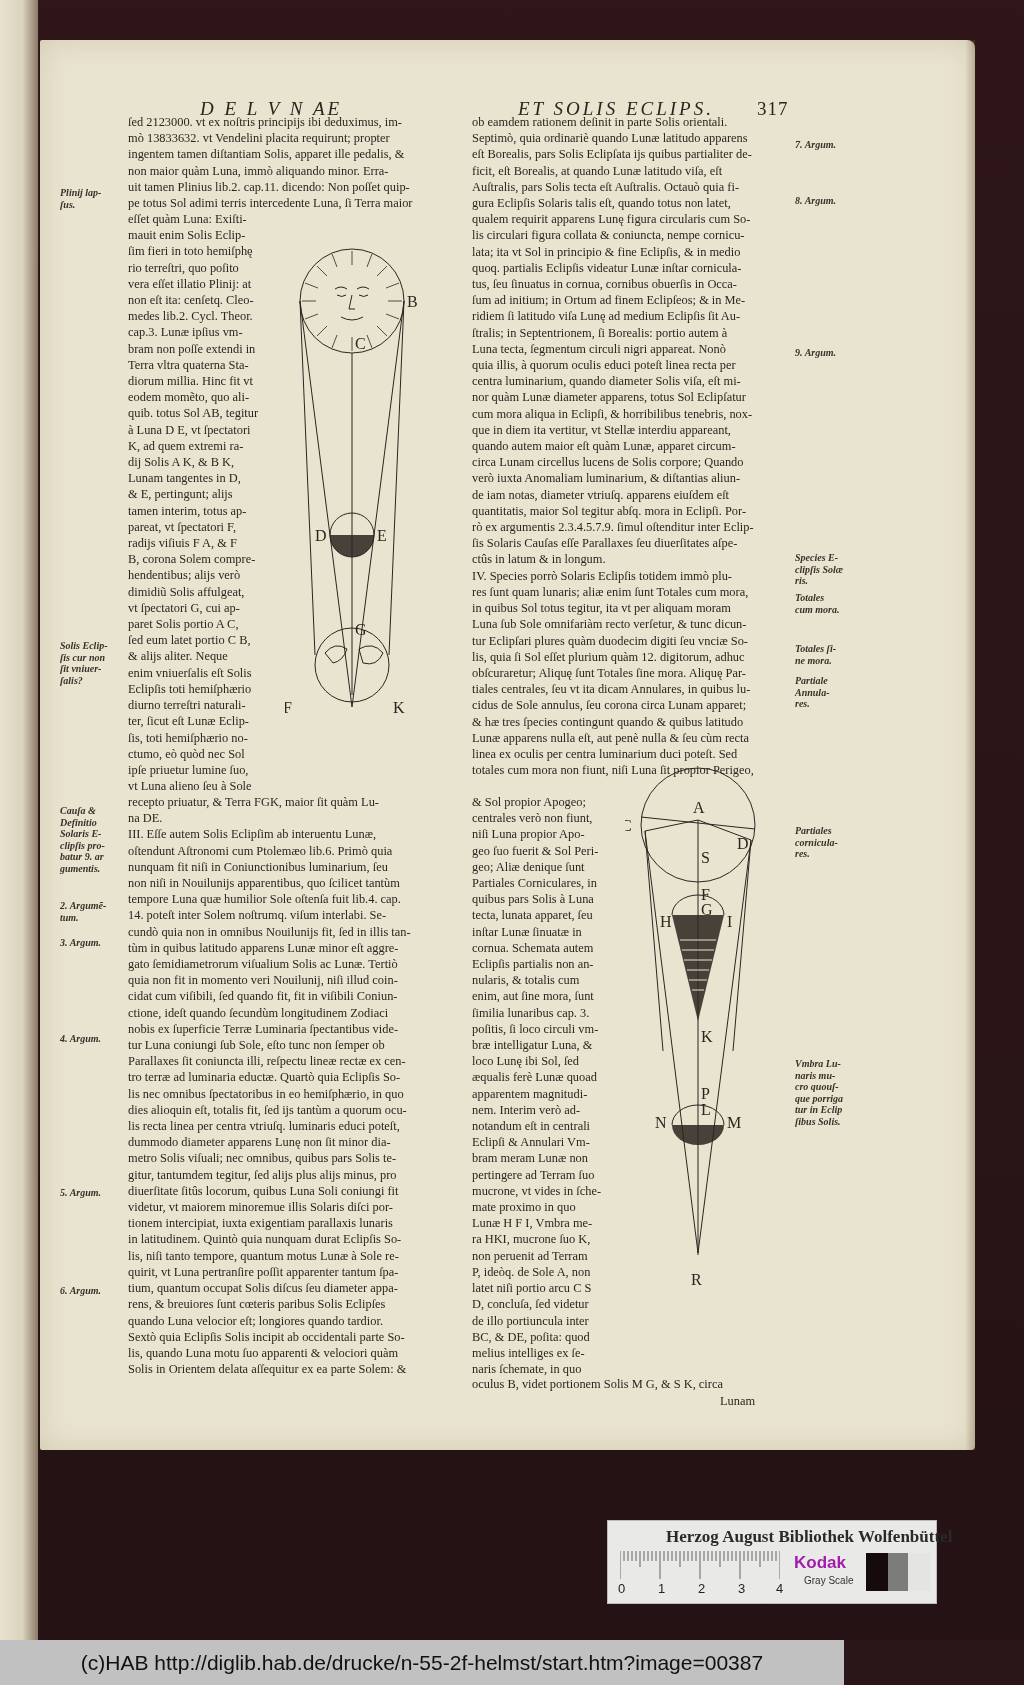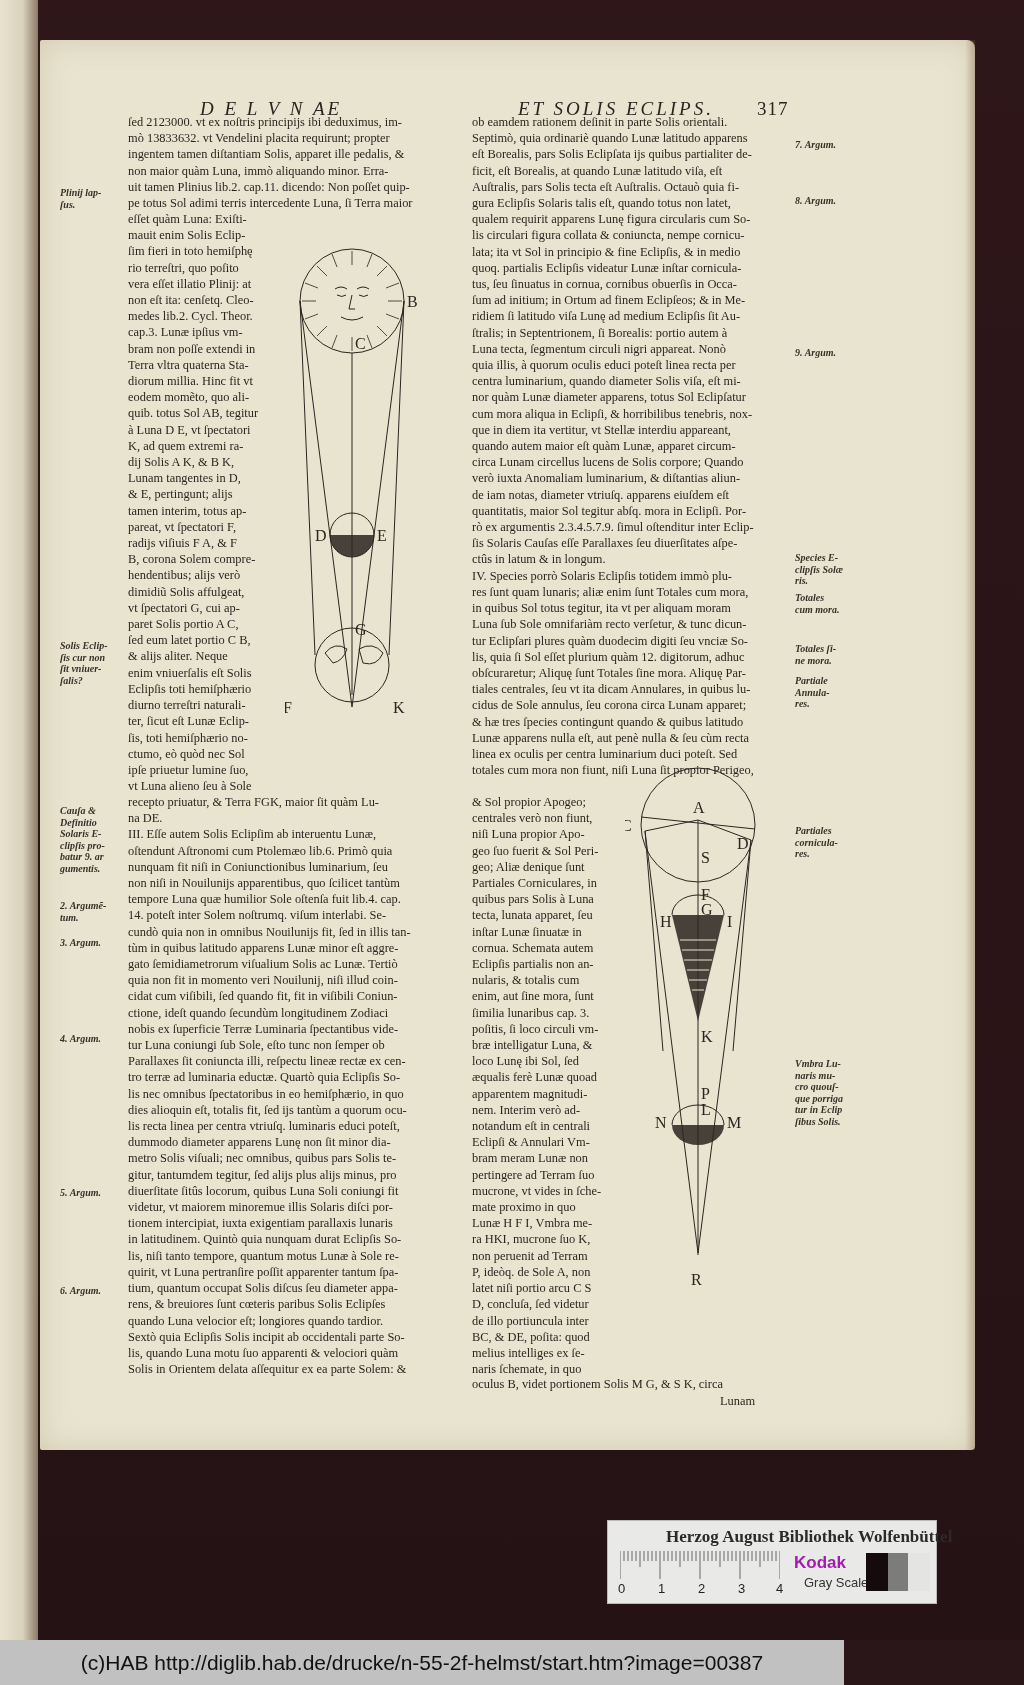--- a/index.html
+++ b/index.html
@@ -14,21 +14,21 @@
   .marg{position:absolute;font-size:10px;line-height:11.5px;font-style:italic;font-weight:bold;color:#3a302a;}
   .fig{position:absolute;}
   .fig svg{display:block;}
   .flabel{font-family:"Liberation Serif",serif;font-size:16px;fill:#2b2520;}
   .card{position:absolute;left:607px;top:1520px;width:328px;height:82px;background:#e9e9e7;border:1px solid #bbb;}
   .card .t{position:absolute;left:10px;top:6px;font-family:"Liberation Serif",serif;font-weight:bold;font-size:17px;color:#2a2a2a;white-space:nowrap;margin-left:48px;}
   .card .ruler{position:absolute;left:12px;top:30px;width:160px;height:28px;}
   .card .nums{position:absolute;left:10px;top:60px;width:170px;font-family:"Liberation Sans",sans-serif;font-size:13px;color:#222;}
   .card .nums span{position:absolute;}
   .card .kodak{position:absolute;left:186px;top:32px;font-family:"Liberation Sans",sans-serif;font-weight:bold;font-size:17px;color:#a21caf;}
-  .card .gs{position:absolute;left:196px;top:54px;font-family:"Liberation Sans",sans-serif;font-size:13px;color:#333;}
+  .card .gs{position:absolute;left:196px;top:54px;font-family:"Liberation Sans",sans-serif;font-size:10px;color:#333;}
   .card .sw1{position:absolute;left:258px;top:32px;width:22px;height:38px;background:#150a0c;}
   .card .sw2{position:absolute;left:280px;top:32px;width:20px;height:38px;background:#7c7c7a;}
   .card .sw3{position:absolute;left:300px;top:32px;width:22px;height:38px;background:#e4e4e2;}
   .footer{position:absolute;left:0;top:1640px;width:844px;height:45px;background:#c1c1c1;font-family:"Liberation Sans",sans-serif;font-size:21px;color:#111;text-align:center;line-height:45px;}
 </style>
 </head>
 <body>
 
 <div class="bg"></div>
 <div class="leftedge"></div>

